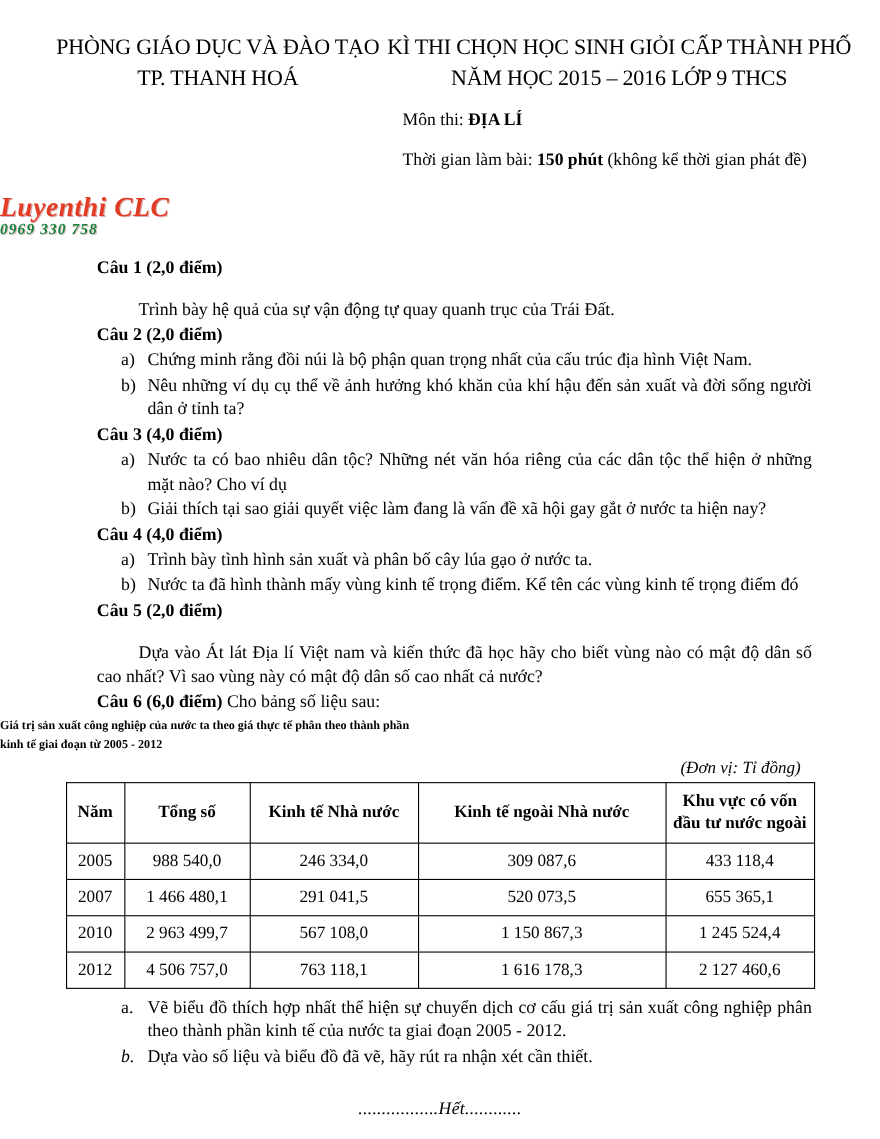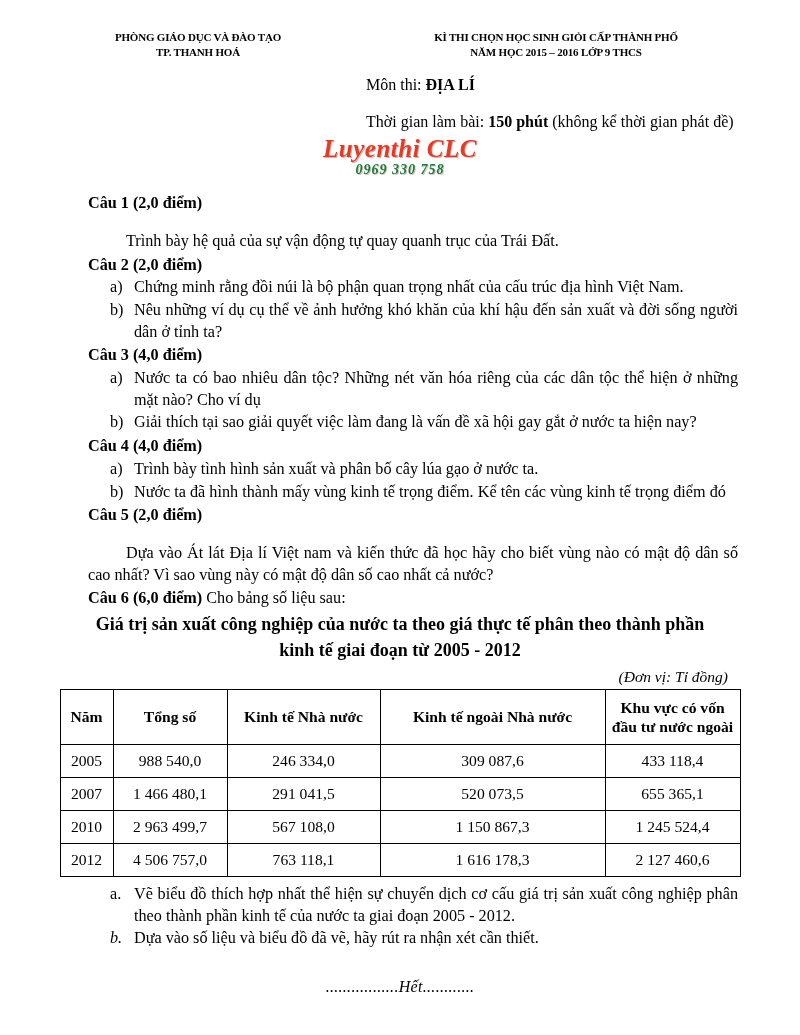--- a/index.html
+++ b/index.html
@@ -34,39 +34,38 @@
     width: 300px;
     text-align: center;
     flex: 0 0 auto;
   }
   .hdr-right {
     flex: 1 1 auto;
     text-align: center;
     padding-left: 4px;
   }
   .hdr-line-bold {
-    font-weight: bold;
-    font-size: 11px;
+    font-weight: normal;
+    font-size: 20px;
     line-height: 1.38;
     letter-spacing: -0.2px;
     white-space: nowrap;
   }
   .hdr-sub {
     text-align: left;
     padding-left: 14px;
     font-size: 16px;
     line-height: 1.45;
     margin-top: 13px;
   }
   .hdr-sub .b { font-weight: bold; }
 
   
   .logo-wrap {
-    text-align: center;
-    margin-top: 3px;
+    margin-top: 18px;
   }
   .logo-main {
     color: #e23b26;
     font-family: "Liberation Serif", "DejaVu Serif", serif;
     font-style: italic;
     font-weight: bold;
     font-size: 25px;
     letter-spacing: 0.5px;
     line-height: 1;
     text-shadow: 1px 1px 0 rgba(140,30,20,0.35);
@@ -115,23 +114,23 @@
     width: 24px;
   }
   .sub-text {
     flex: 1 1 auto;
     text-align: justify;
   }
   .sub-item.it .sub-marker { font-style: italic; }
 
   
   .tbl-caption {
-    text-align: center;
-    font-weight: bold;
-    font-size: 18px;
+    text-align: left;
+    font-weight: bold;
+    font-size: 11px;
     line-height: 1.3;
     margin-top: 3px;
   }
   .unit-line {
     text-align: right;
     font-style: italic;
     font-size: 15.5px;
     margin: 5px 72px 3px 0;
   }
   table.data {

